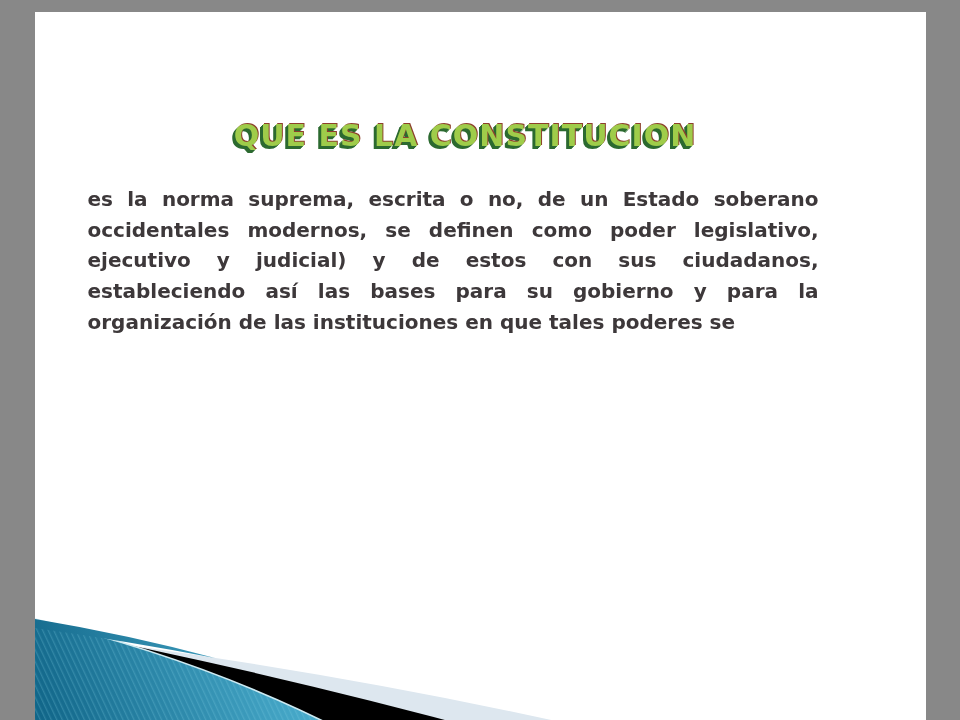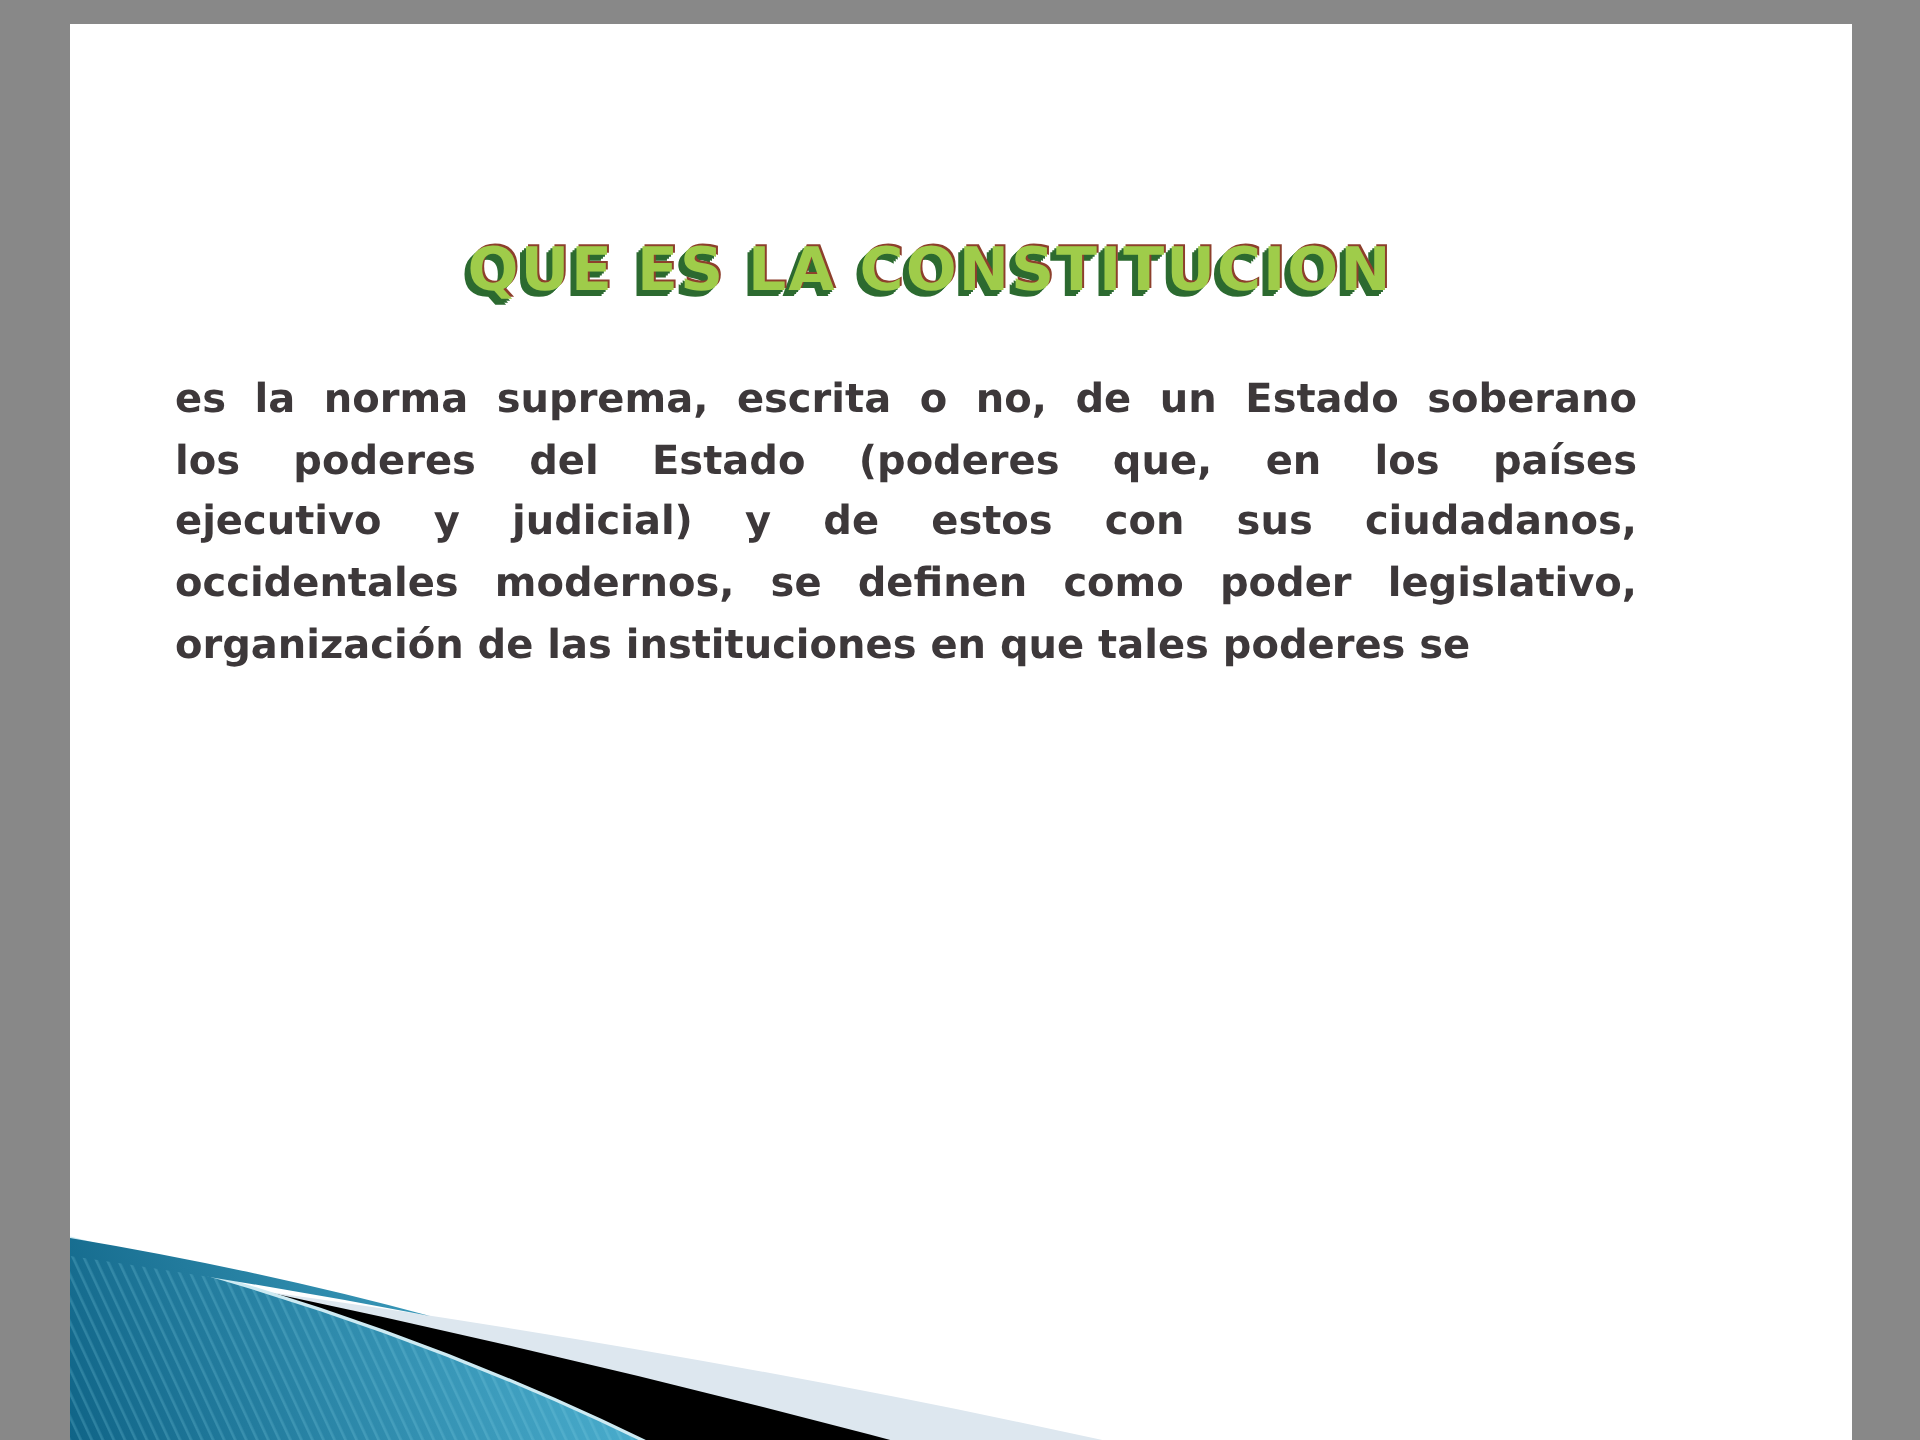--- a/index.html
+++ b/index.html
@@ -54,23 +54,23 @@
 </style>
 </head>
 <body>
 
 <div class="slide">
 
   <div class="title">QUE ES LA CONSTITUCION</div>
 
   <div class="body">
       <div class="line">es la norma suprema, escrita o no, de un Estado soberano</div>
-      <div class="line">los poderes del Estado (poderes que, en los países</div>
+      <div class="line">occidentales modernos, se definen como poder legislativo,</div>
       <div class="line">ejecutivo y judicial) y de estos con sus ciudadanos,</div>
-      <div class="line">occidentales modernos, se definen como poder legislativo,</div>
+      <div class="line">estableciendo así las bases para su gobierno y para la</div>
       <div class="line">organización de las instituciones en que tales poderes se</div>
     </div>
 
   <svg class="ribbon" viewBox="0 0 960 720" aria-hidden="true">
     <defs>
       <linearGradient id="tealGrad" gradientUnits="userSpaceOnUse" x1="0" y1="730" x2="260" y2="630">
         <stop offset="0" stop-color="#0e6285"></stop>
         <stop offset="1" stop-color="#4aadcd"></stop>
       </linearGradient>
       <pattern id="stripes" width="5" height="5" patternUnits="userSpaceOnUse" patternTransform="rotate(-25)">

